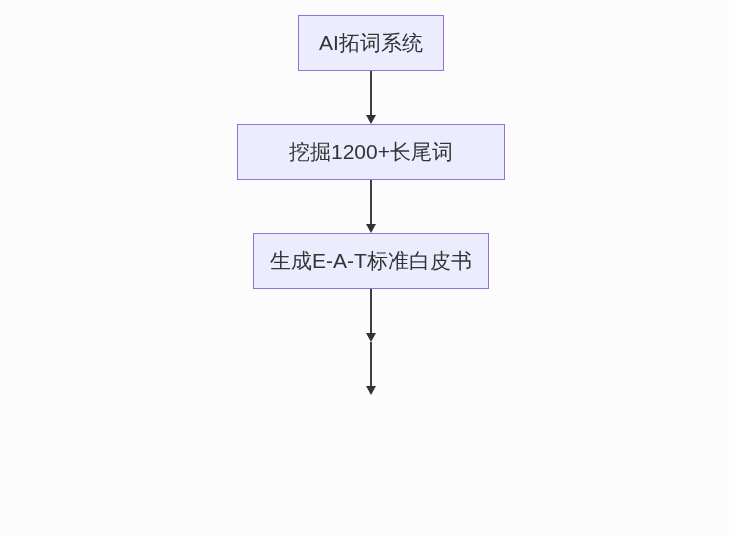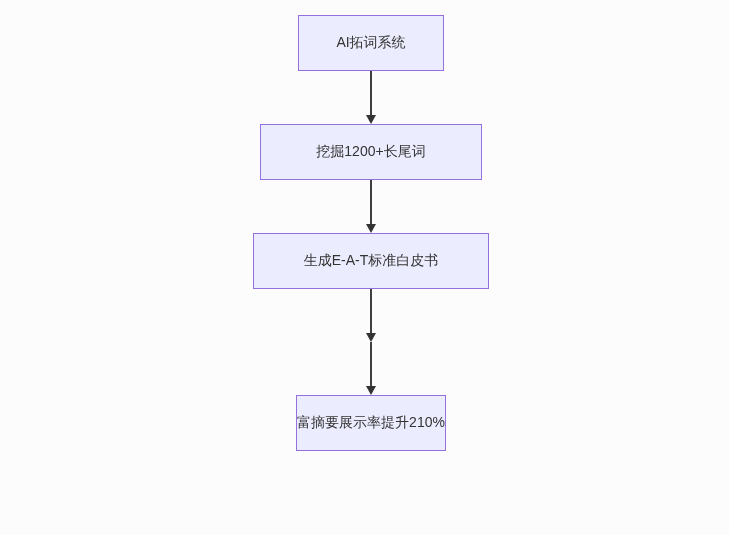--- a/index.html
+++ b/index.html
@@ -22,31 +22,31 @@
     display: flex;
     flex-direction: column;
     align-items: center;
   }
   .node {
     box-sizing: border-box;
     height: 56px;
     background: #ECECFF;
     border: 1px solid #9370DB;
     color: #333333;
-    font-size: 14px;
+    font-size: 21px;
     display: flex;
     align-items: center;
     justify-content: center;
     text-align: center;
     white-space: nowrap;
     flex: 0 0 auto;
   }
   .node:nth-of-type(1) { width: 146px; }
   .node:nth-of-type(2) { width: 191px; }
-  .node:nth-of-type(3) { width: 222px; }
+  .node:nth-of-type(3) { width: 268px; }
   .node:nth-of-type(4) { width: 215px; }
   .node:nth-of-type(5) { width: 236px; }
   .arrow {
     height: 53px;
     flex: 0 0 auto;
     display: flex;
     flex-direction: column;
     align-items: center;
   }
   .arrow .line {
@@ -94,17 +94,14 @@
     <div class="line"></div>
     <div class="head"></div>
   </div>
 
 
   <div class="arrow">
     <div class="line"></div>
     <div class="head"></div>
   </div>
 
-  <div class="node">
-    <span>富摘要展示率提升210%</span>
-  </div>
 
 </div>
 
 </body></html>

